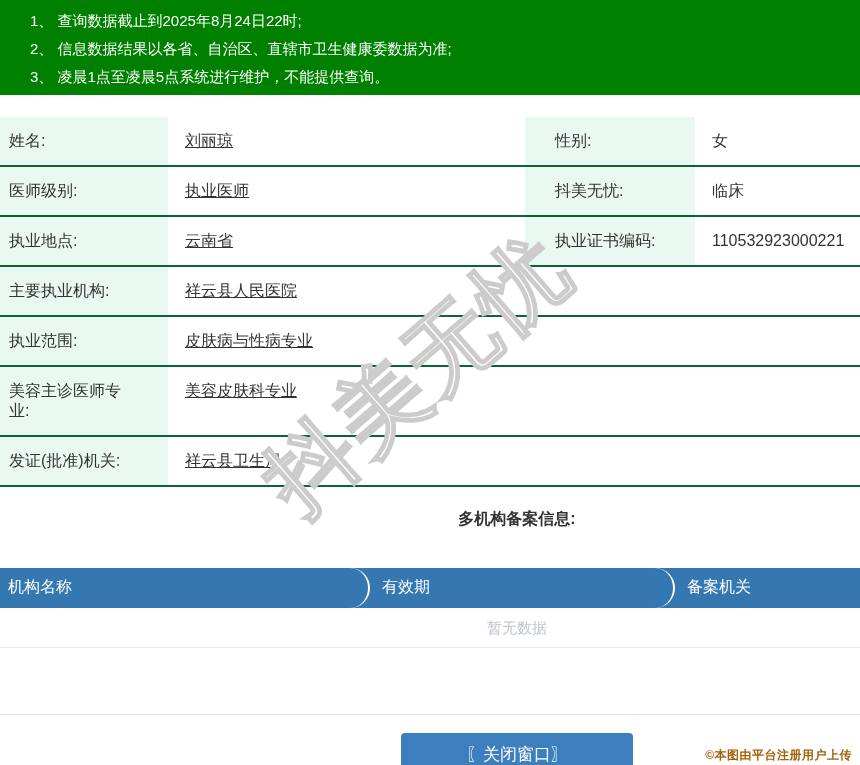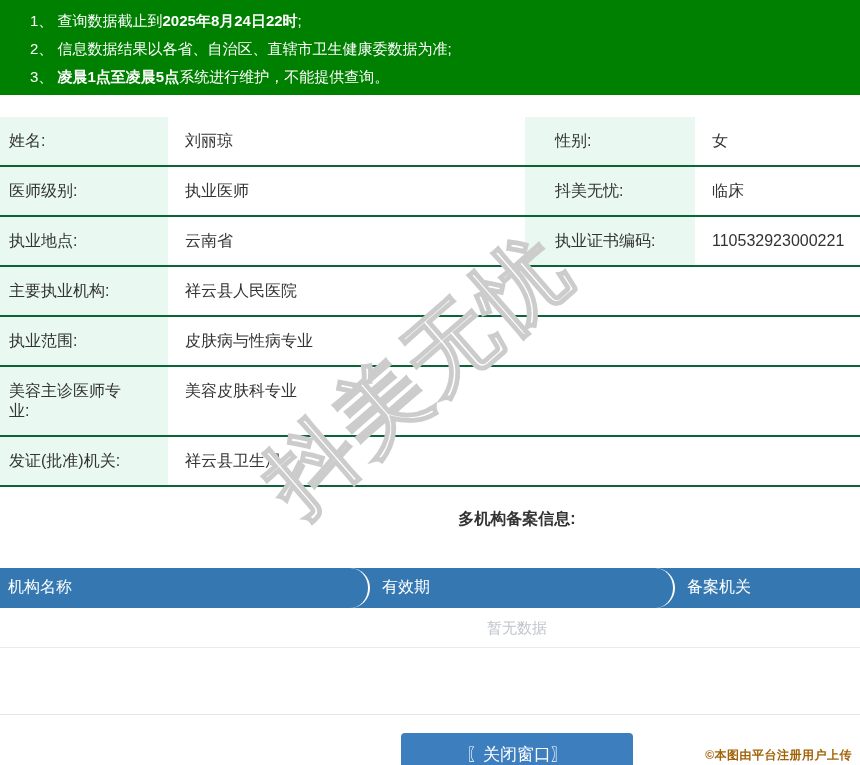--- a/index.html
+++ b/index.html
@@ -4,28 +4,28 @@
 <style>
   * { margin:0; padding:0; box-sizing:border-box; }
   html,body { width:860px; height:765px; overflow:hidden; background:#fff;
     font-family:"Liberation Sans","DejaVu Sans",sans-serif; }
   body { position:relative; }
   .container { width:1034px; position:relative; }
 
   
   .notice { background:#008000; color:#fff; height:95px; padding:7px 0 0 30px;
     font-size:15px; line-height:28px; }
-  .notice b { font-weight:bold; }
+  .notice b { font-weight:normal; }
 
   
   .info-table { margin-top:22px; }
   .info-row { display:flex; border-bottom:2px solid #0a6435; }
   .cell { padding:14px 0 14px 0; font-size:16px; color:#333; line-height:20px; }
   .lbl1 { width:168px; background:#e9f8f0; padding-left:9px; padding-right:44px; }
-  .val1 { width:357px; padding-left:17px; }
+  .val1 { width:357px; padding-left:17px;text-decoration:underline; }
   .val1.wide { flex:1; }
   .lbl2 { width:170px; background:#e9f8f0; padding-left:30px; }
   .val2 { flex:1; padding-left:17px; }
 
   
   .section-title { text-align:center; font-size:16px; font-weight:bold; color:#333;
     padding-top:21px; line-height:22px; margin-bottom:38px; }
   .filing-header { display:flex; height:40px; background:#3577b1; color:#fff;
     font-size:16px; line-height:38px; }
   .fh { border-right:2px solid #fff;border-radius:20px; }

